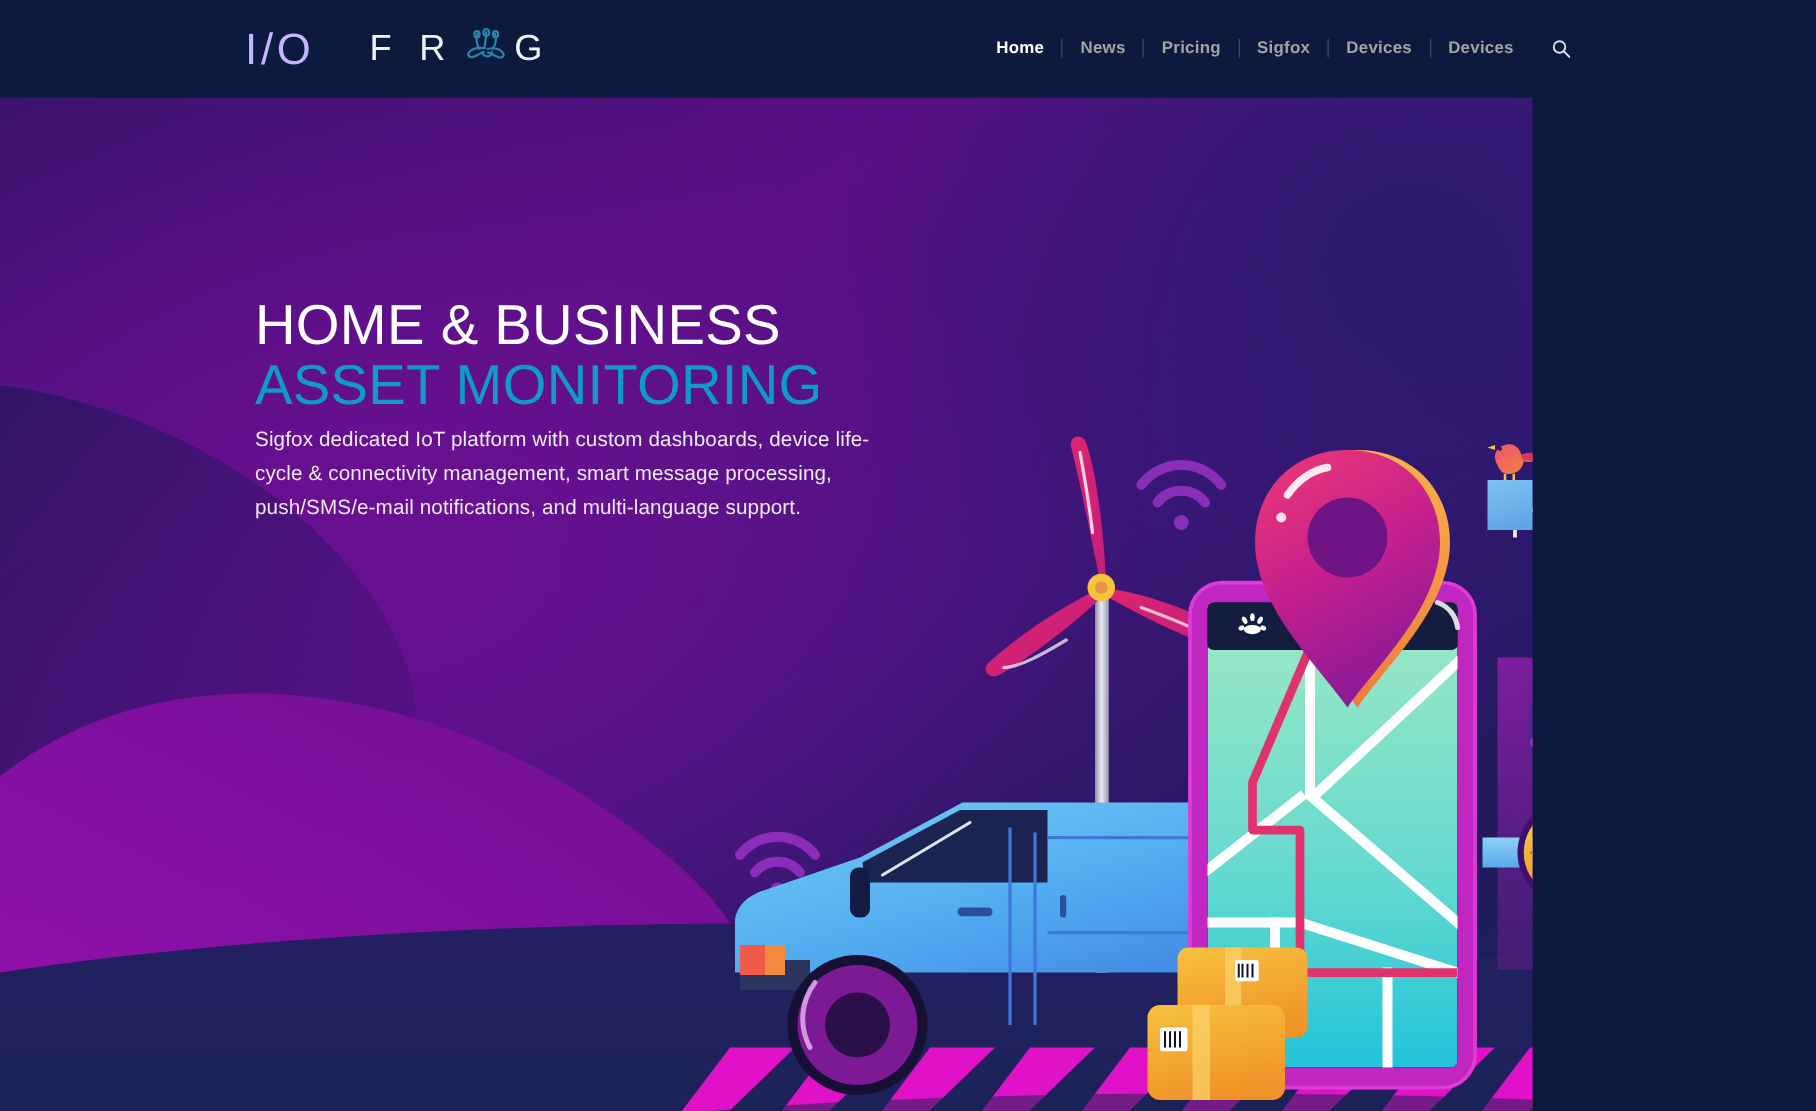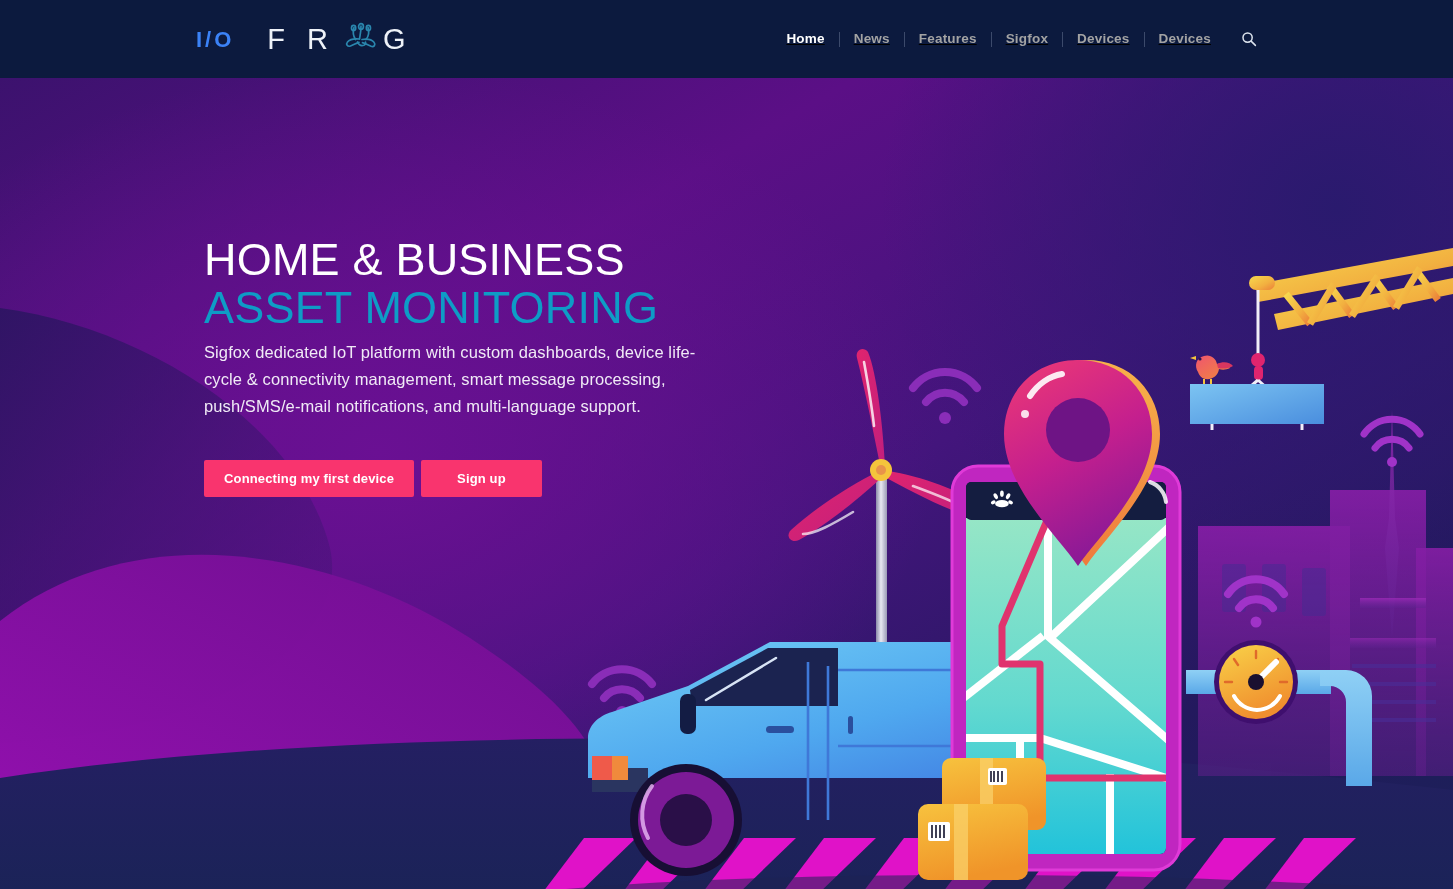--- a/index.html
+++ b/index.html
@@ -17,55 +17,55 @@
     background:#0c1a3e;
     z-index:50;
   }
   .logo{
     position:absolute; left:196px; top:50%;
     transform:translateY(-50%);
     display:flex; align-items:center; gap:0px;
     user-select:none;
   }
   .logo-io{
-    color:#3b82f6; font-size:22px; font-weight:700;
+    color:#c4b5fd; font-size:35px; font-weight:400;
     letter-spacing:3px; line-height:1;
   }
   .logo-word{
     display:flex; align-items:center;
-    margin-left:33px;
+    margin-left:44px;
     color:#eef2f8; font-size:29px; font-weight:300;
     letter-spacing:7px; line-height:1;
   }
   .logo-frog-mark{ display:inline-block; margin:0 2px 0 6px; }
 
   .main-nav{
     position:absolute; right:196px; top:50%;
     transform:translateY(-50%);
-    display:flex; align-items:center;text-decoration:underline;
+    display:flex; align-items:flex-start;
   }
   .nav-link{
     color:#a3a3a3; font-size:13.5px; font-weight:600;
     letter-spacing:.2px; text-decoration:none;
     padding:0 14px; line-height:1;
     white-space:nowrap; cursor:pointer;
   }
   .nav-link.active{ color:#ffffff; font-weight:700; }
   .nav-sep{
     width:1px; height:15px; background:#3c4a6b;
   }
   .nav-search{
     margin-left:16px; display:flex; align-items:center;
     cursor:pointer;
   }
 
   
   .hero{
     position:absolute; top:78px; left:0;
-    width:1453px; height:811px;
+    width:1226px; height:811px;
     overflow:hidden;
     background:
       radial-gradient(ellipse 900px 620px at 26% 46%, #6a1093 0%, rgba(106,16,147,0) 62%),
       radial-gradient(ellipse 760px 700px at 92% 16%, #2a1a6e 0%, rgba(42,26,110,0) 60%),
       linear-gradient(150deg, #3c126e 0%, #5b0f86 30%, #43157c 55%, #23195e 80%, #1b2158 100%);
   }
   .hero-svg{ position:absolute; inset:0; width:1453px; height:811px; }
 
   
   .hero-copy{
@@ -122,21 +122,21 @@
       </span>
       <span>G</span>
     </span>
   </div>
 
   <nav class="main-nav">
     <a class="nav-link active">Home</a>
     <span class="nav-sep"></span>
     <a class="nav-link">News</a>
     <span class="nav-sep"></span>
-    <a class="nav-link">Features</a>
+    <a class="nav-link">Pricing</a>
     <span class="nav-sep"></span>
     <a class="nav-link">Sigfox</a>
     <span class="nav-sep"></span>
     <a class="nav-link">Devices</a>
     <span class="nav-sep"></span>
     <a class="nav-link">Devices</a>
 
     <span class="nav-search">
       <svg width="16" height="16" viewBox="0 0 16 16">
         <circle cx="6.6" cy="6.6" r="4.6" fill="none" stroke="#dde4ee" stroke-width="1.5"></circle>
@@ -449,18 +449,14 @@
   </svg>
 
   <div class="hero-copy">
     <h1 class="headline">
       <span class="l1">HOME &amp; BUSINESS</span>
       <span class="l2">ASSET MONITORING</span>
     </h1>
 
     <p class="subcopy">Sigfox dedicated IoT platform with custom dashboards, device life-cycle &amp; connectivity management, smart message processing, push/SMS/e-mail notifications, and multi-language support.</p>
 
-    <div class="cta-row">
-      <button class="btn">Connecting my first device</button>
-      <button class="btn btn-secondary">Sign up</button>
-    </div>
   </div>
 </section>
 
 </body></html>

